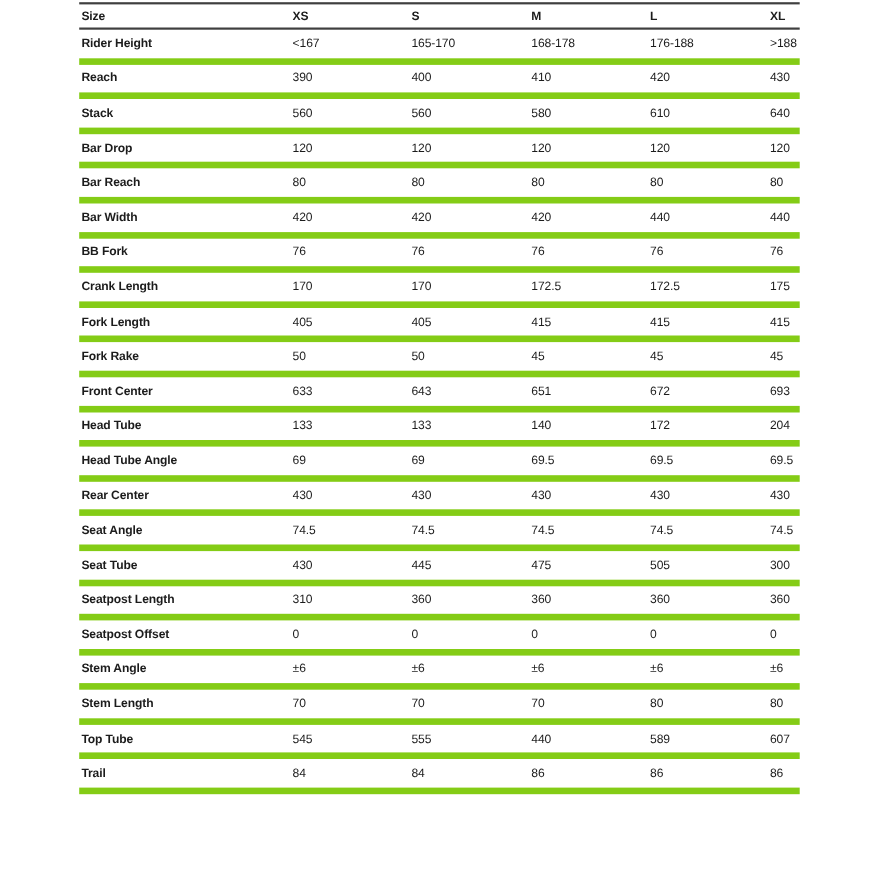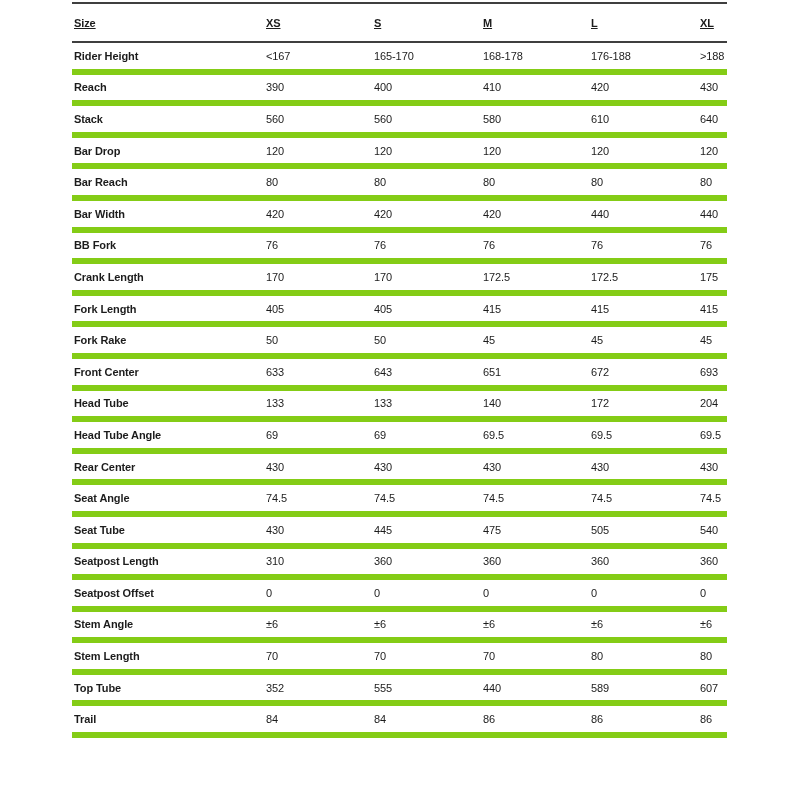--- a/index.html
+++ b/index.html
@@ -22,24 +22,23 @@
     display: grid;
     grid-template-columns: 194px 108px 109px 108px 109px 1fr;
     align-items: center;
     box-sizing: border-box;
     height: 31.6px;
     border-bottom: 6px solid #84cc16;
     font-size: 11px;
     letter-spacing: -0.1px;
   }
   .row.header {
-    height: 41px;
+    height: 25px;
     border-top: 2px solid #3f3f3f;
     border-bottom: 2px solid #3f3f3f;
-    text-decoration: underline;
   }
   .cell {
     white-space: nowrap;
     overflow: hidden;
   }
   .cell.label {
     font-weight: bold;
     padding-left: 2px;
   }
   .row.header .cell {
@@ -180,21 +179,21 @@
         <div class="cell">74.5</div>
         <div class="cell">74.5</div>
         <div class="cell last">74.5</div>
       </div>
       <div class="row">
         <div class="cell label">Seat Tube</div>
         <div class="cell">430</div>
         <div class="cell">445</div>
         <div class="cell">475</div>
         <div class="cell">505</div>
-        <div class="cell last">540</div>
+        <div class="cell last">300</div>
       </div>
       <div class="row">
         <div class="cell label">Seatpost Length</div>
         <div class="cell">310</div>
         <div class="cell">360</div>
         <div class="cell">360</div>
         <div class="cell">360</div>
         <div class="cell last">360</div>
       </div>
       <div class="row">
@@ -216,21 +215,21 @@
       <div class="row">
         <div class="cell label">Stem Length</div>
         <div class="cell">70</div>
         <div class="cell">70</div>
         <div class="cell">70</div>
         <div class="cell">80</div>
         <div class="cell last">80</div>
       </div>
       <div class="row">
         <div class="cell label">Top Tube</div>
-        <div class="cell">352</div>
+        <div class="cell">545</div>
         <div class="cell">555</div>
         <div class="cell">440</div>
         <div class="cell">589</div>
         <div class="cell last">607</div>
       </div>
       <div class="row">
         <div class="cell label">Trail</div>
         <div class="cell">84</div>
         <div class="cell">84</div>
         <div class="cell">86</div>

